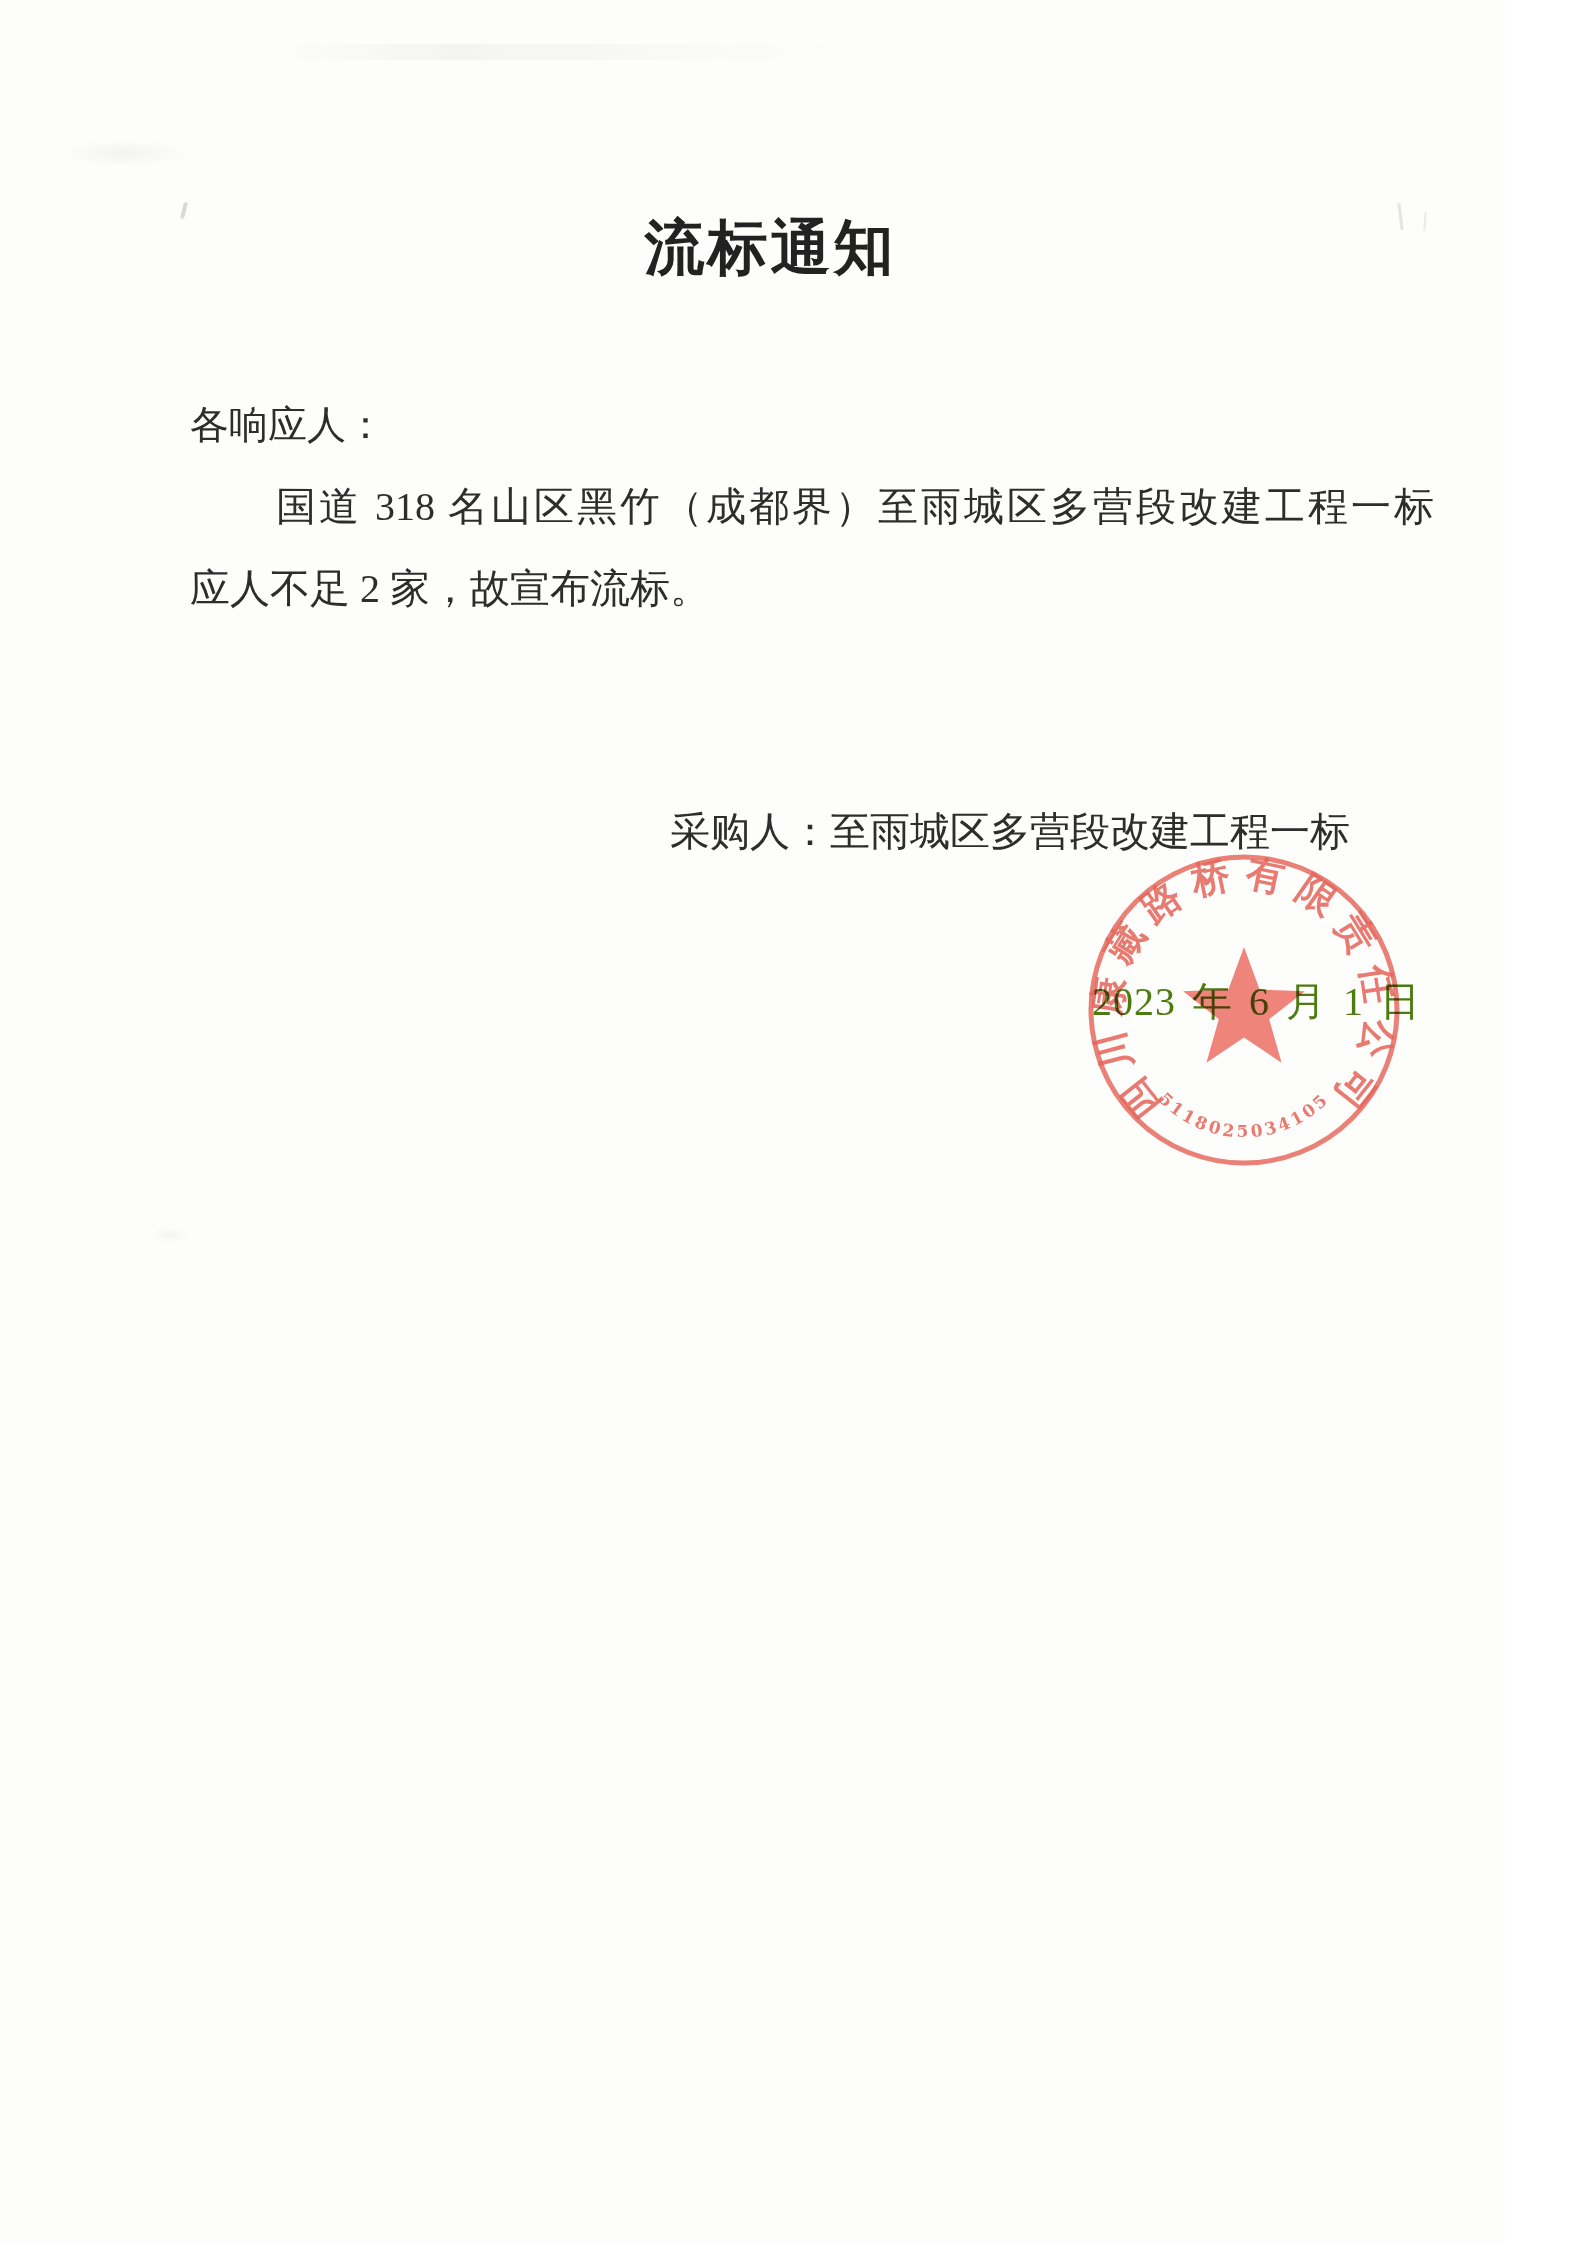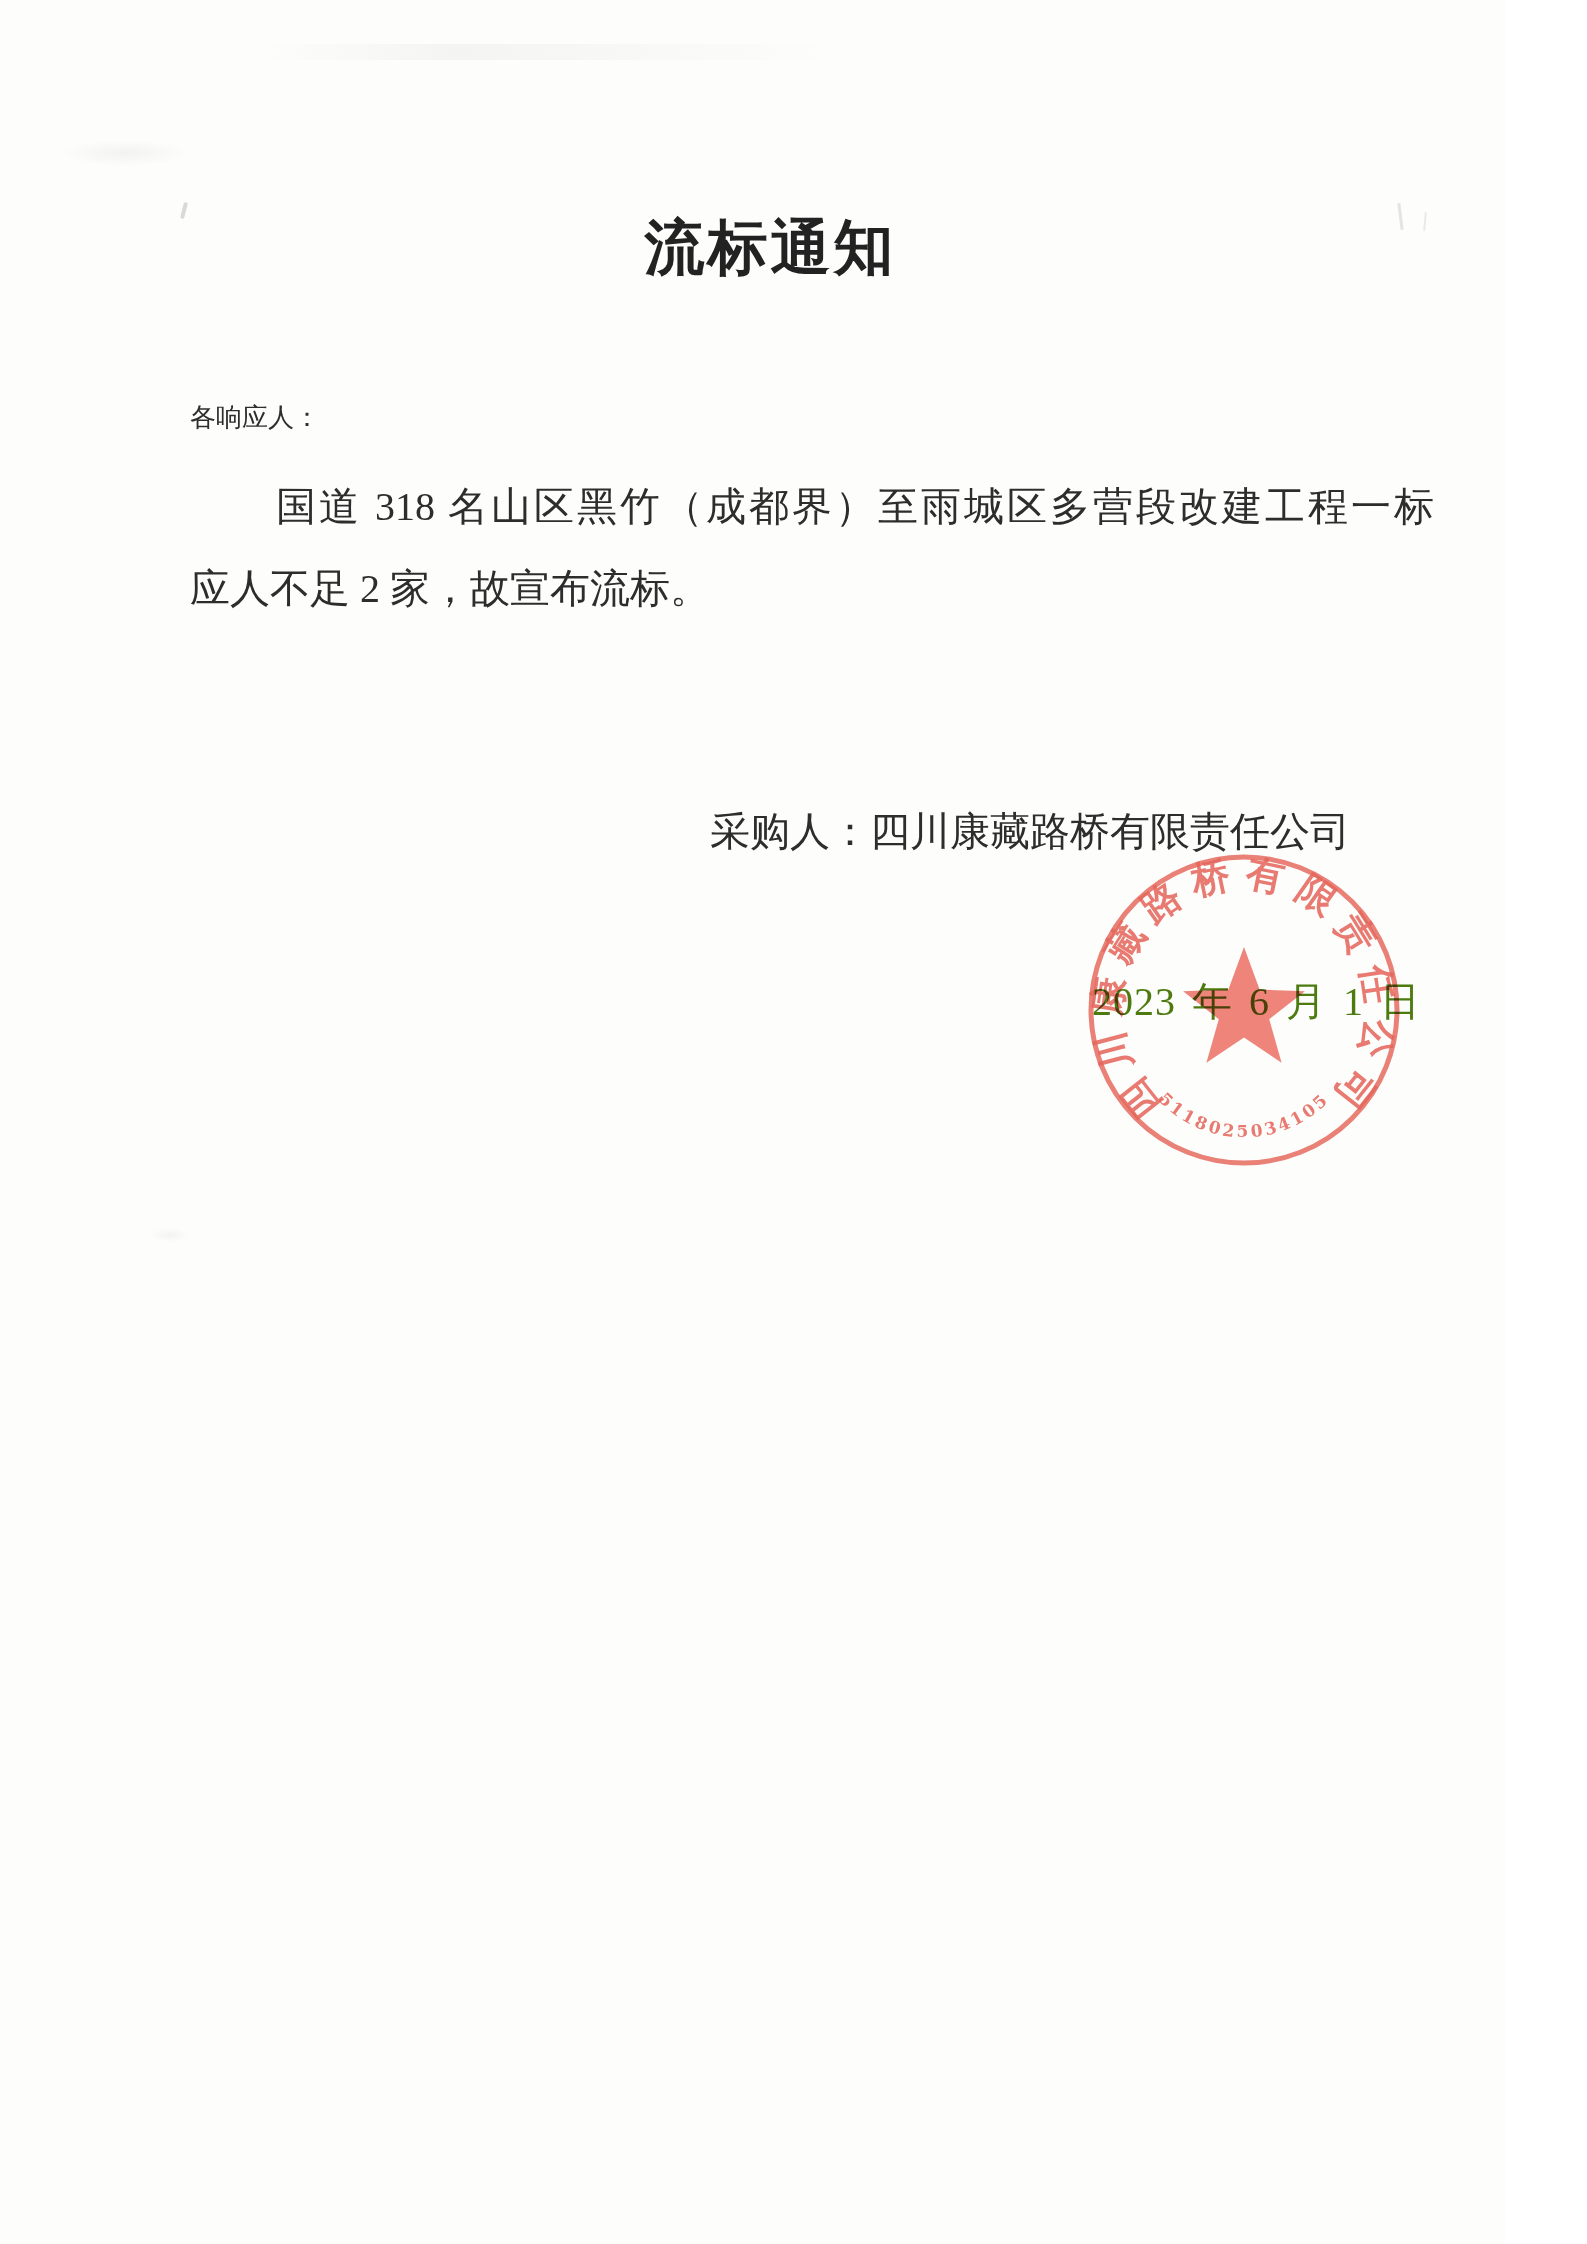--- a/index.html
+++ b/index.html
@@ -13,21 +13,21 @@
   }
   .title{
     position:absolute;top:212px;left:0;width:100%;
     margin:0;text-align:center;
     font-size:60px;font-weight:700;letter-spacing:3px;
     transform:translateX(18px);
     color:#222;line-height:1.2;
   }
   .greeting{
     position:absolute;left:190px;top:402px;
-    font-size:26px;line-height:1.2;
+    font-size:39px;line-height:1.2;
   }
   .para{
     position:absolute;left:190px;top:466px;width:1244px;
     font-size:40px;line-height:82px;
   }
   .pline{
     text-align:justify;
     text-align-last:justify;
   }
   .pline.indent{padding-left:86px;}
@@ -80,21 +80,21 @@
 
   <h1 class="title">流标通知</h1>
 
   <div class="greeting">各响应人：</div>
 
   <div class="para">
     <div class="pline indent">国道 318 名山区黑竹（成都界）至雨城区多营段改建工程一标</div>
     <div class="pline last">应人不足 2 家，故宣布流标。</div>
   </div>
 
-  <div class="purchaser">采购人：四川康藏路桥有限责任公司</div>
+  <div class="purchaser">采购人：至雨城区多营段改建工程一标</div>
 
   <svg class="stamp" width="320" height="320" viewBox="0 0 320 320" aria-hidden="true">
     <defs>
       <path id="sealTopArc" d="M 80.9 254.2 A 123 123 0 1 1 239.1 254.2" fill="none"></path>
       <path id="sealBottomArc" d="M 51.4 215.4 A 118 118 0 0 0 268.6 215.4" fill="none"></path>
     </defs>
     <circle cx="160" cy="160" r="153" fill="none" stroke-width="5" opacity="0.82" stroke="#e4584c"></circle>
     <polygon points="160,97 175.6,139.6 220.9,141.2 185.2,169.2 197.6,212.8 160,187.5 122.4,212.8 134.8,169.2 99.1,141.2 144.4,139.6" opacity="0.88" fill="#ec685b"></polygon>
     <text class="seal-company-text" opacity="0.85" fill="#e4584c">
       <textPath href="#sealTopArc" startOffset="50%" text-anchor="middle">四川康藏路桥有限责任公司</textPath>

